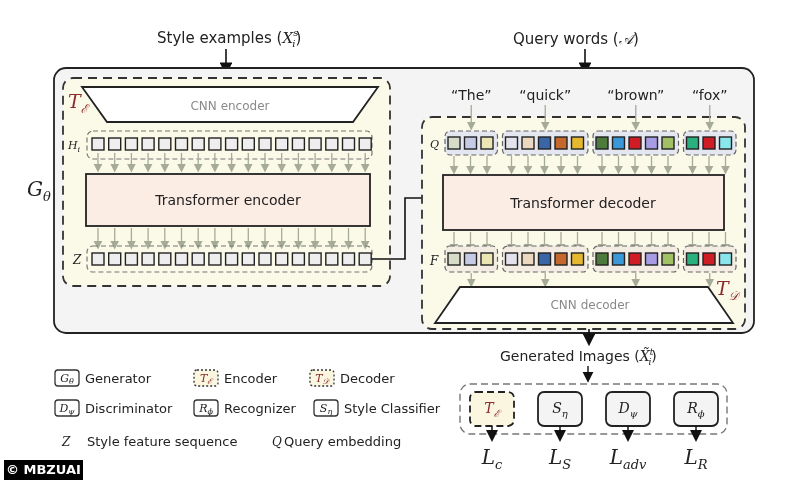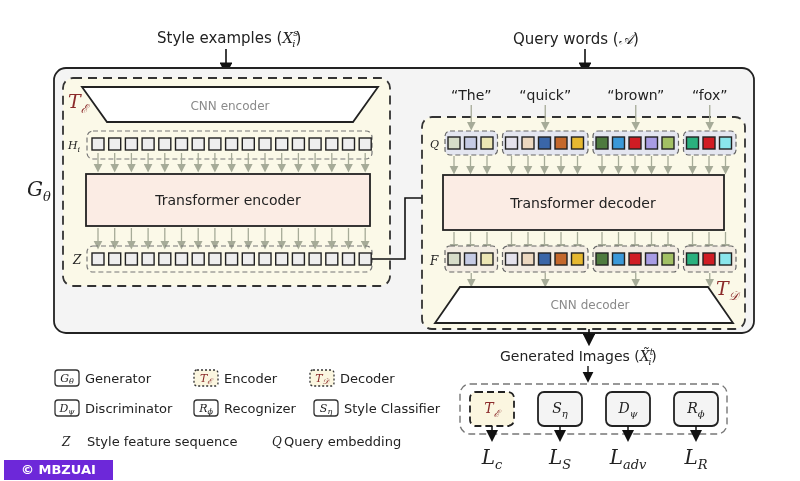--- a/index.html
+++ b/index.html
@@ -1,21 +1,21 @@
 <!DOCTYPE html>
 <html><head>
 <meta charset="utf-8">
 <style>
   html,body{margin:0;padding:0;background:#ffffff;}
   body{width:800px;height:481px;position:relative;overflow:hidden;font-family:"DejaVu Sans","Liberation Sans",sans-serif;}
   svg{position:absolute;left:0;top:0;}
   .lbl{font-family:"DejaVu Sans","Liberation Sans",sans-serif;fill:#222;}
   .math{font-family:"DejaVu Serif","Liberation Serif",serif;font-style:italic;fill:#222;}
   .gray{fill:#8a8a8a;}
-  .wm{position:absolute;left:4px;top:460px;height:20px;padding:0 17px;background:#6d28d9;color:#fff;font-family:"DejaVu Sans","Liberation Sans",sans-serif;font-weight:bold;font-size:13px;line-height:20px;}
+  .wm{position:absolute;left:4px;top:460px;height:20px;padding:0 2px;background:#000000;color:#fff;font-family:"DejaVu Sans","Liberation Sans",sans-serif;font-weight:bold;font-size:13px;line-height:20px;}
 </style>
 </head>
 <body>
 
 <svg width="800" height="481" viewBox="0 0 800 481" xmlns="http://www.w3.org/2000/svg">
   <defs>
     <marker id="arrBlack" markerWidth="8" markerHeight="8" refX="6" refY="4" orient="auto">
         <path d="M0,0 L8,4 L0,8 z" fill="#111"></path>
       </marker>
     <marker id="arrGray" markerWidth="7" markerHeight="7" refX="5" refY="3.5" orient="auto">

